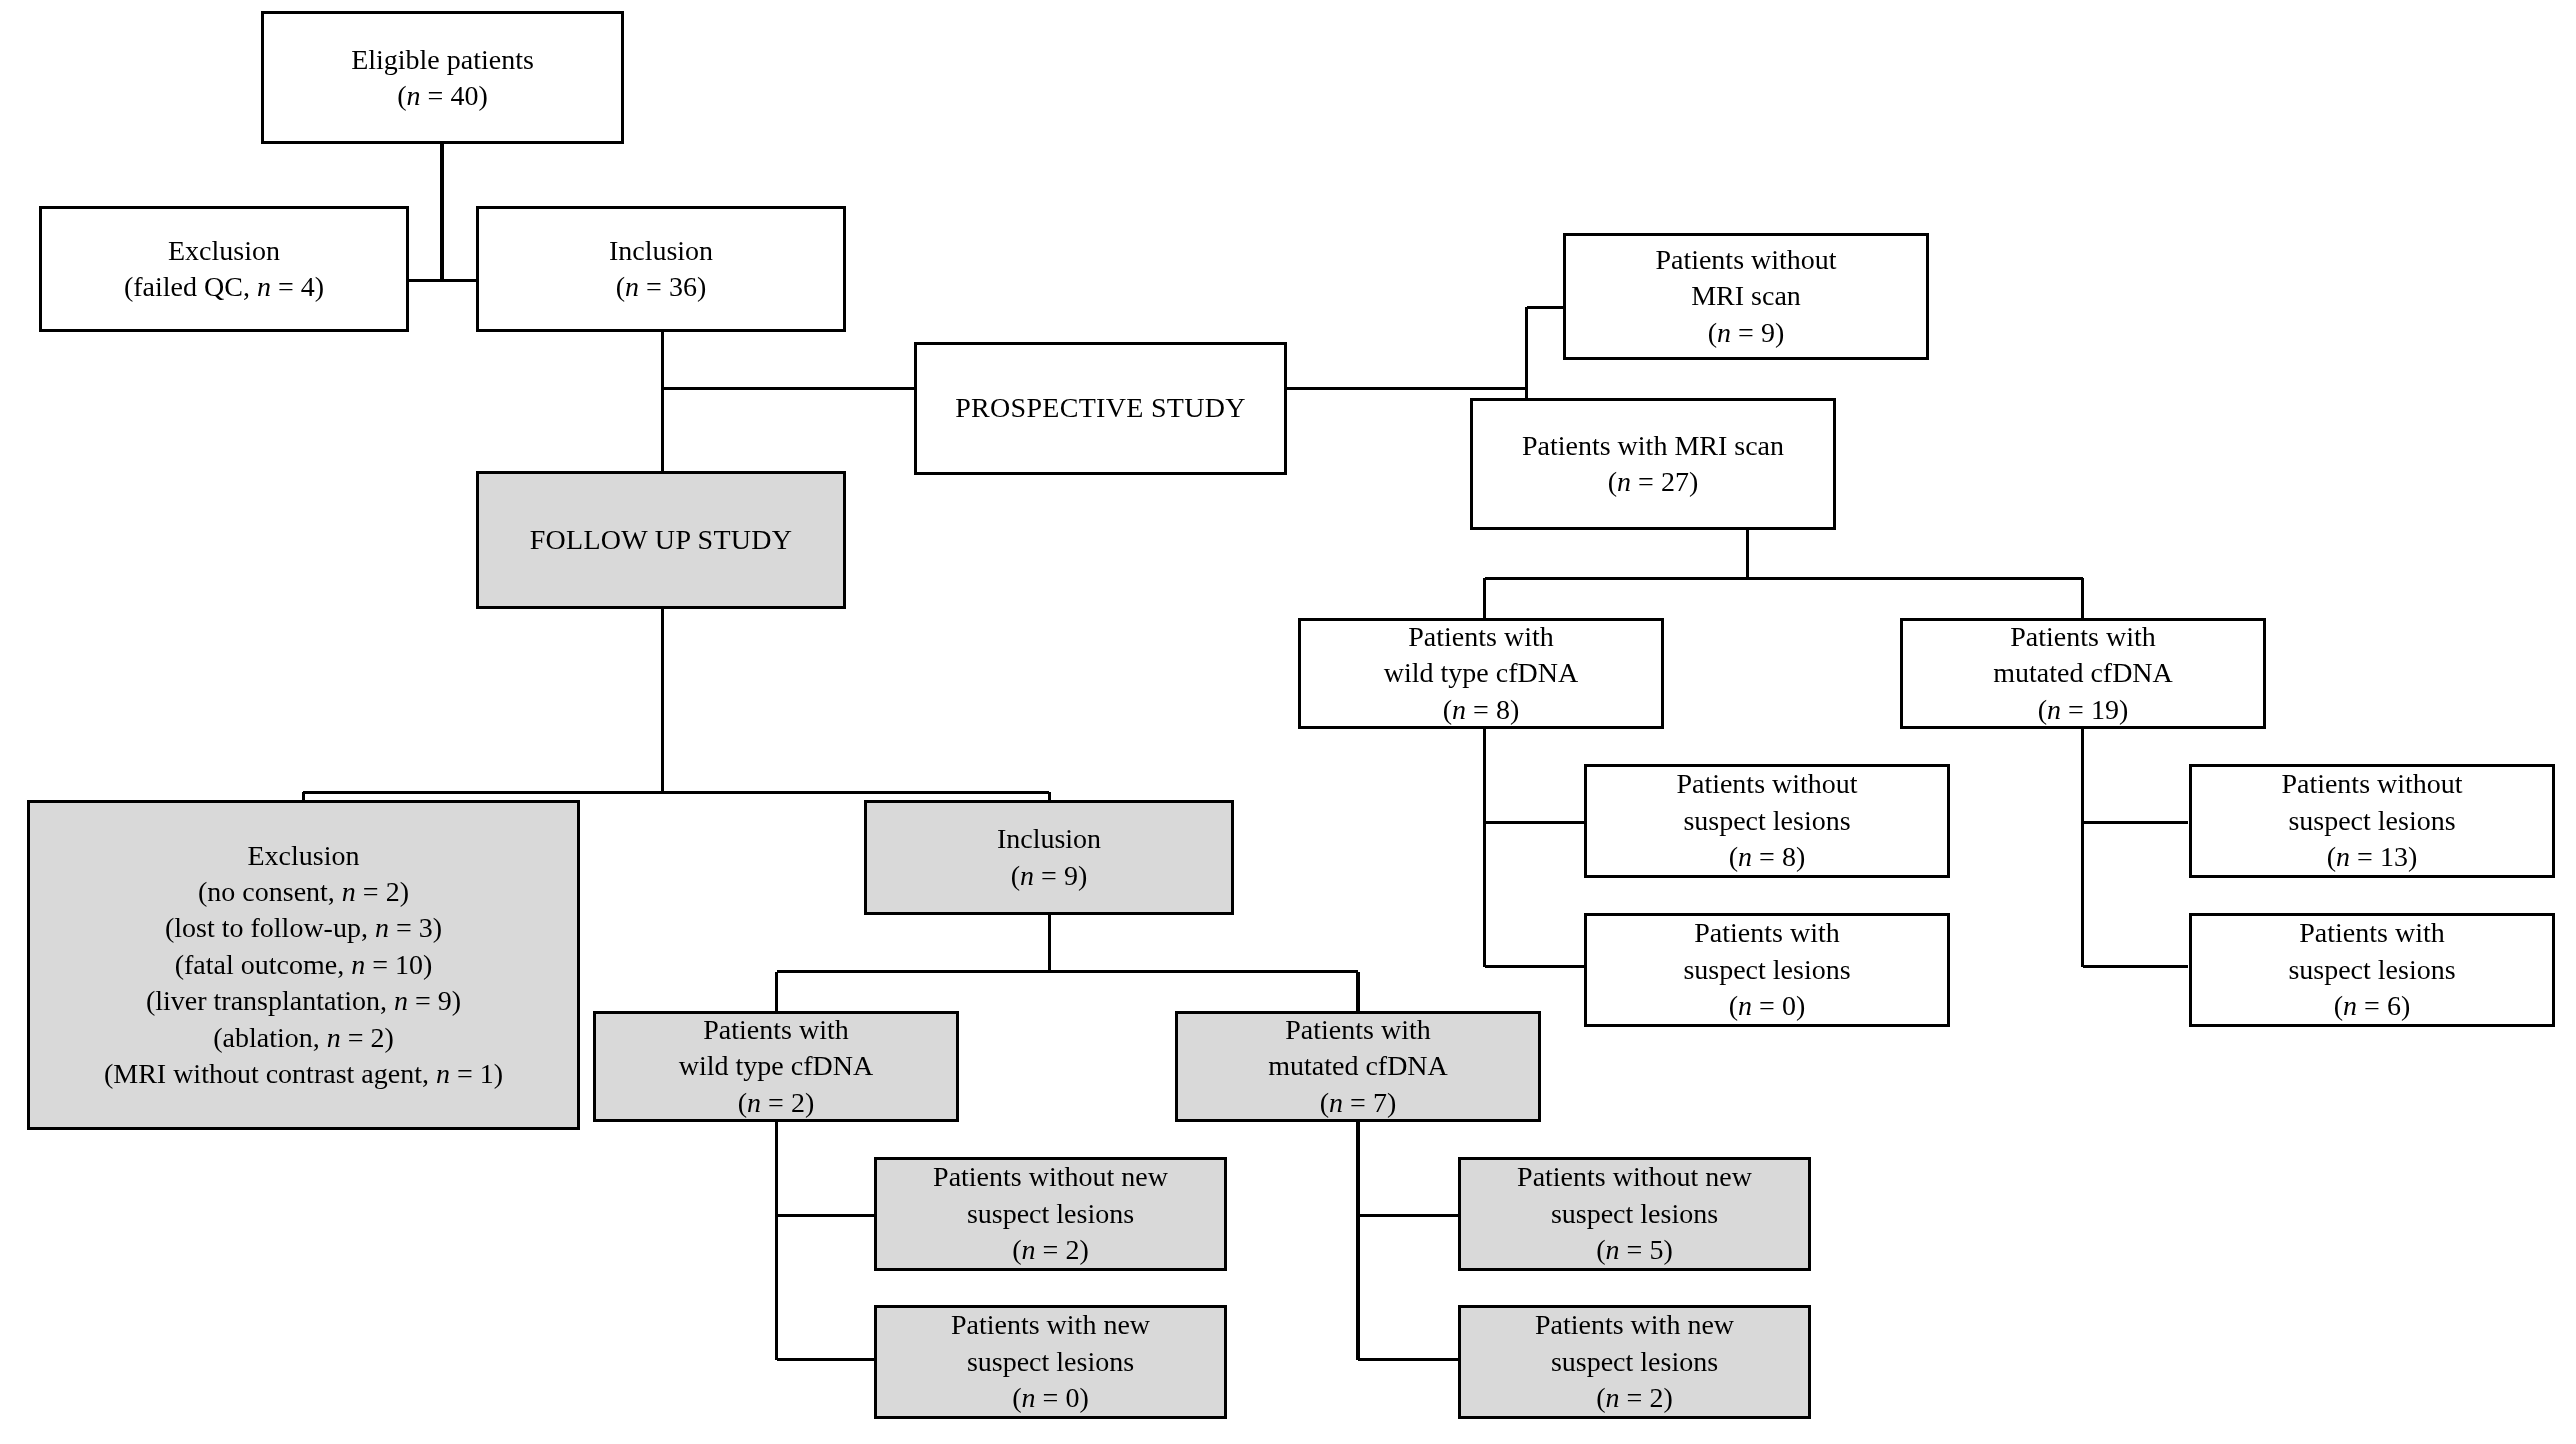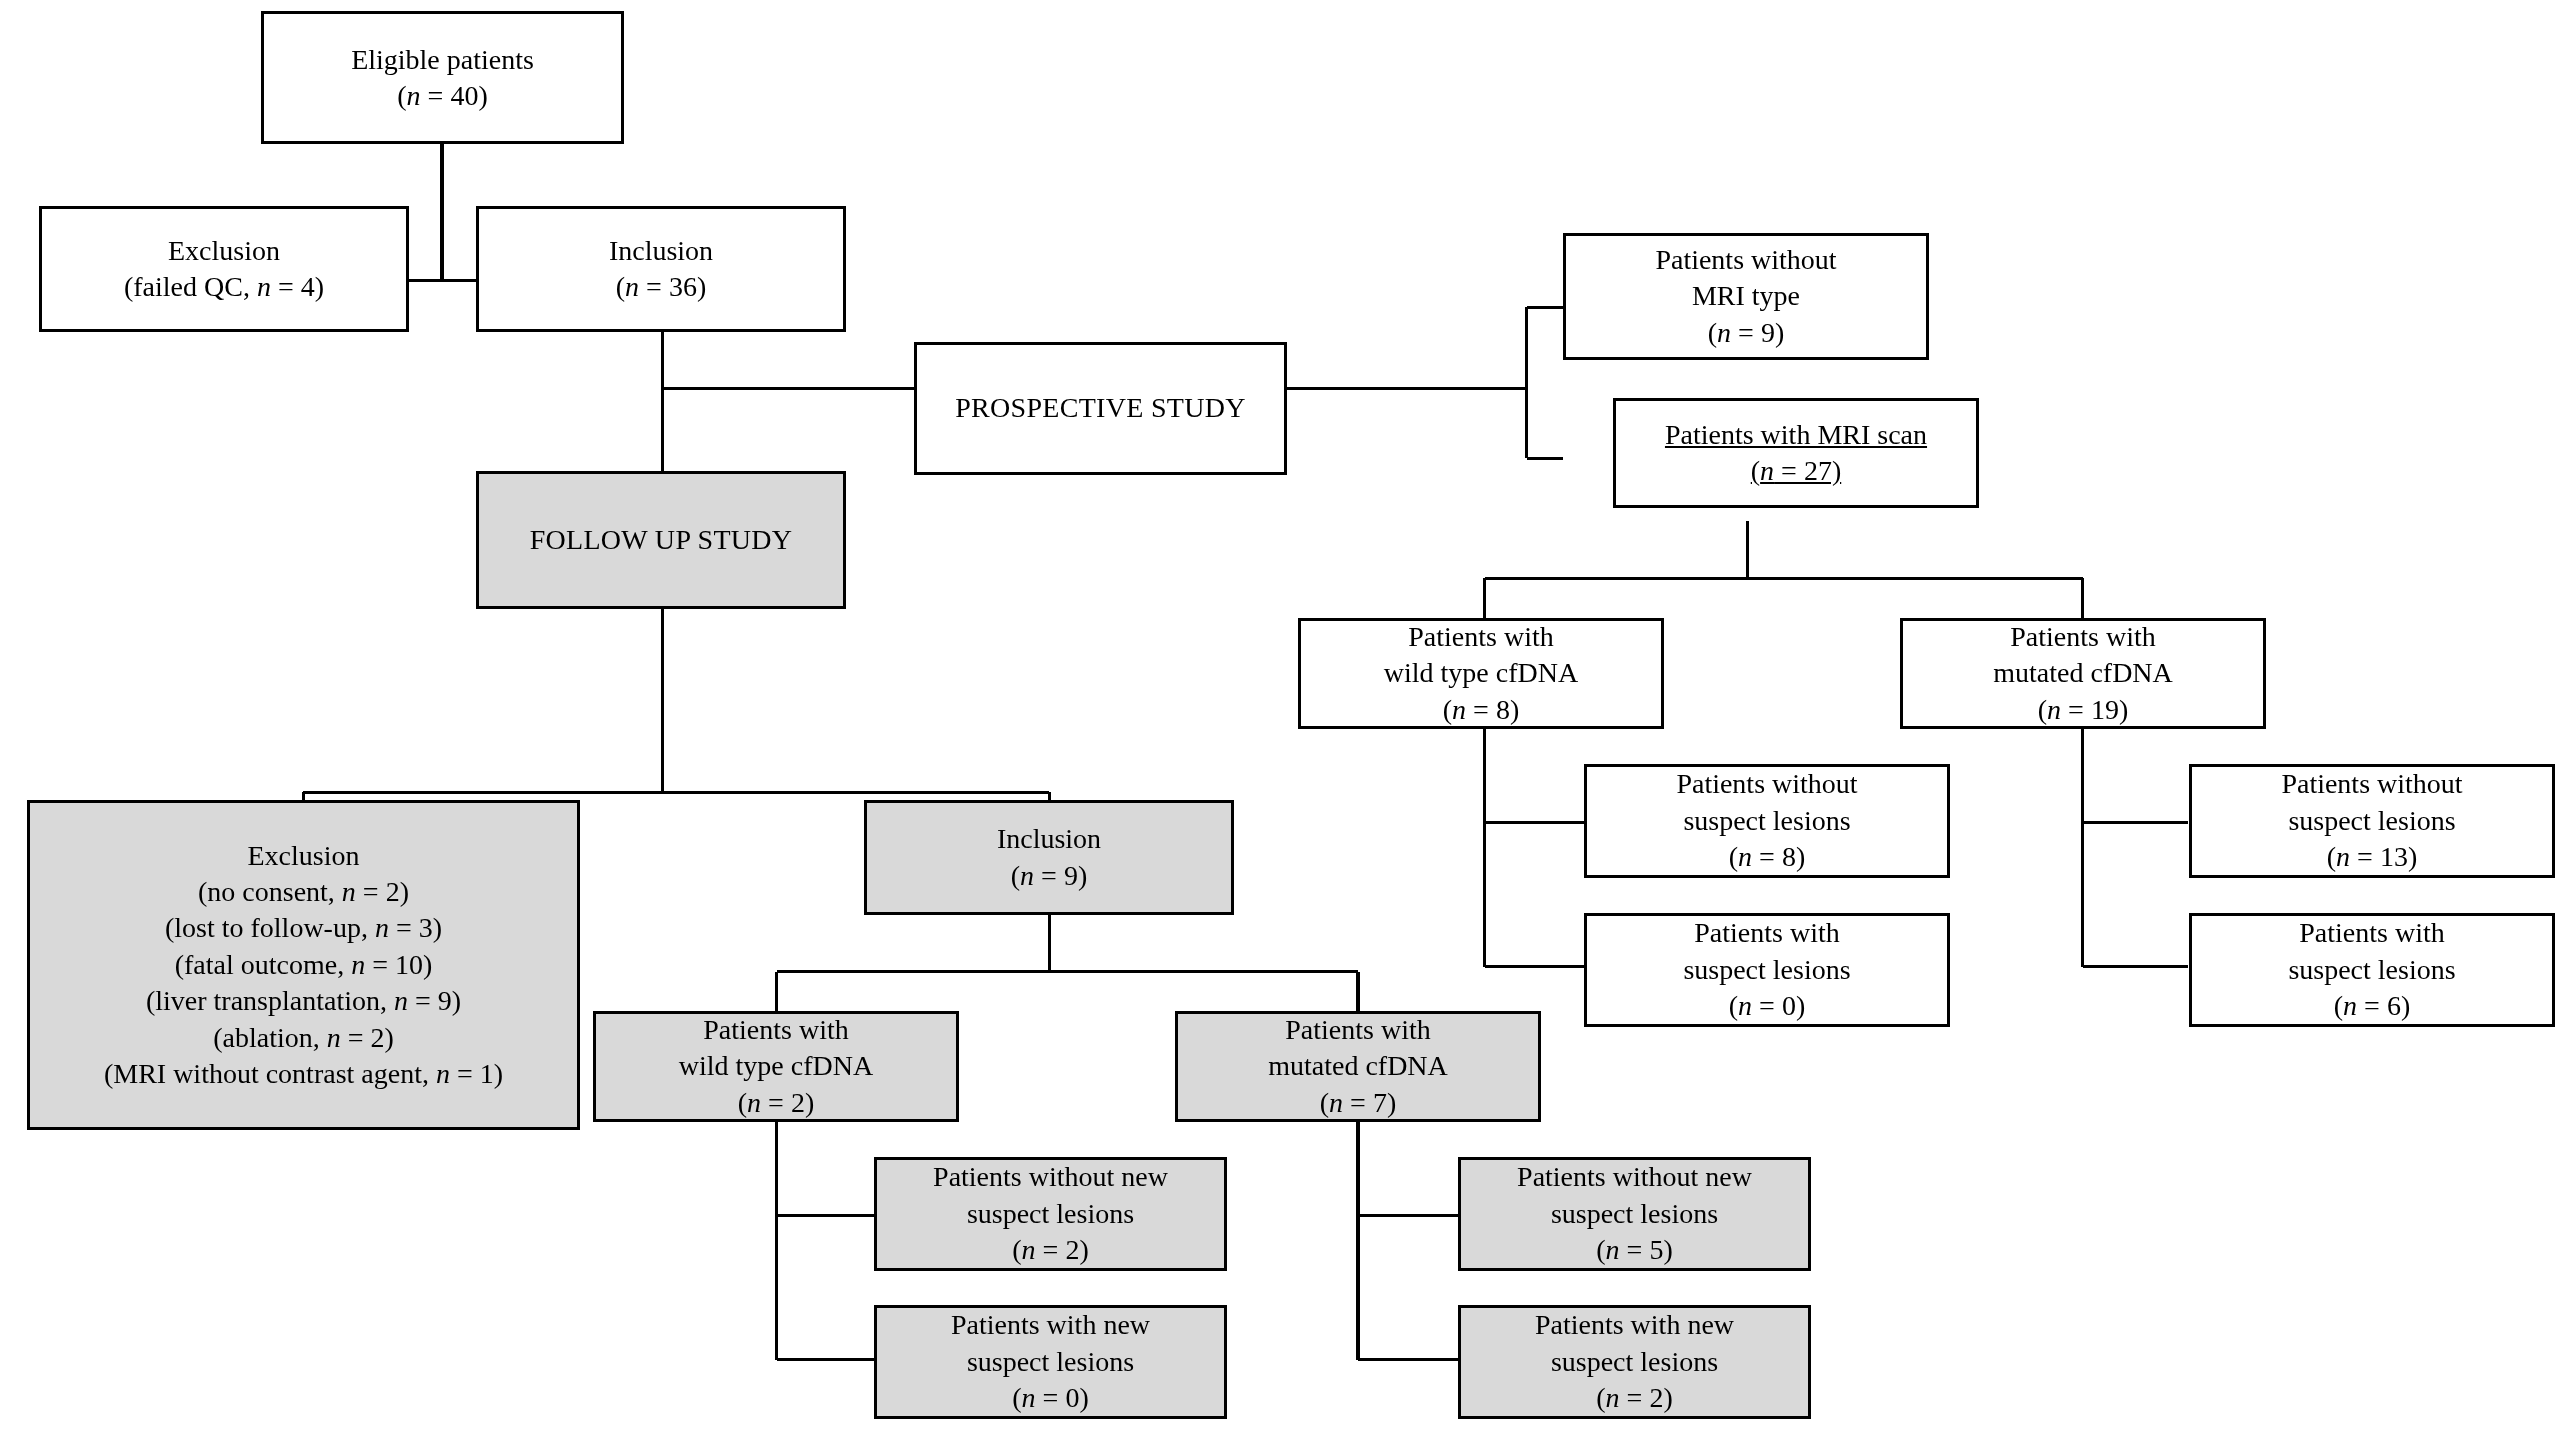--- a/index.html
+++ b/index.html
@@ -109,25 +109,25 @@
     <span class="ln">Inclusion</span>
     <span class="ln">(<em class="nvar">n</em> = 36)</span>
   </div>
 
   <div class="node" style="left:914px; top:342px; width:373px; height:133px;">
     <span class="ln caps">PROSPECTIVE STUDY</span>
   </div>
 
   <div class="node" style="left:1563px; top:233px; width:366px; height:127px;">
     <span class="ln">Patients without</span>
-    <span class="ln">MRI type</span>
+    <span class="ln">MRI scan</span>
     <span class="ln">(<em class="nvar">n</em> = 9)</span>
   </div>
 
-  <div class="node" style="left:1613px; top:398px; width:366px; height:110px;text-decoration:underline;">
+  <div class="node" style="left:1470px; top:398px; width:366px; height:132px;">
     <span class="ln">Patients with MRI scan</span>
     <span class="ln">(<em class="nvar">n</em> = 27)</span>
   </div>
 
   <div class="node" style="left:1298px; top:618px; width:366px; height:111px;">
     <span class="ln">Patients with</span>
     <span class="ln">wild type cfDNA</span>
     <span class="ln">(<em class="nvar">n</em> = 8)</span>
   </div>
 

